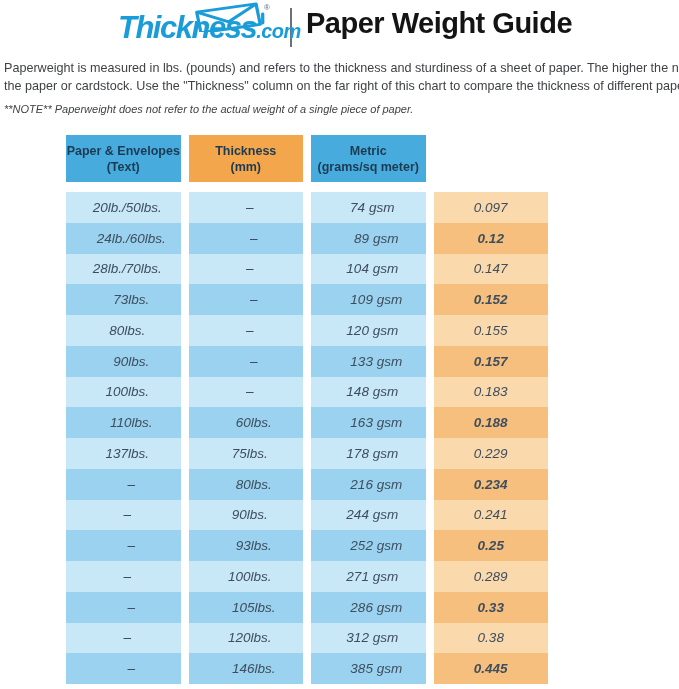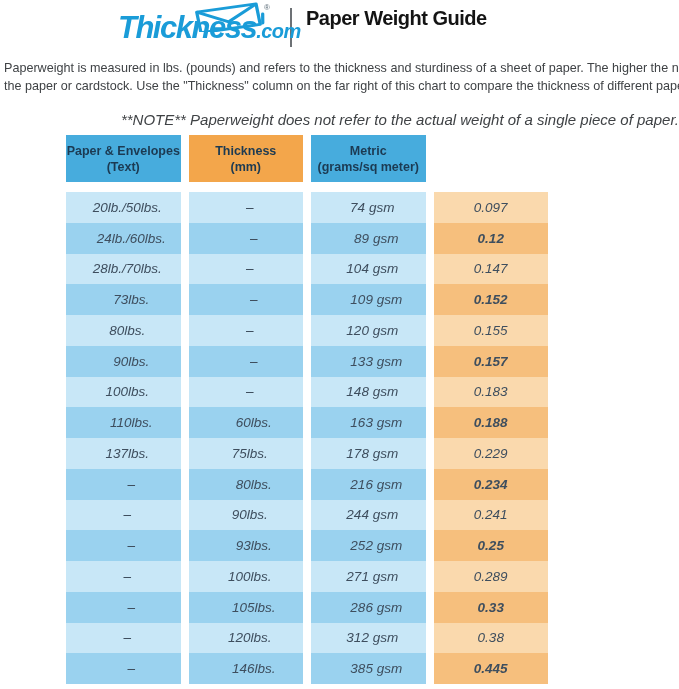--- a/index.html
+++ b/index.html
@@ -34,28 +34,28 @@
   }
   .brand .tld{font-size:20px;letter-spacing:-0.5px;}
   .envelope-svg{position:absolute;left:74px;top:2px;width:78px;height:30px;z-index:1;}
   .reg-mark{
     position:absolute;left:146px;top:3px;z-index:3;
     font-size:8px;font-style:normal;color:#5a6b77;
   }
   .divider{position:absolute;left:290px;top:8px;width:2px;height:39px;background:#6d7175;}
   .page-title{
     position:absolute;left:306px;top:7px;
-    font-size:20px;font-weight:bold;color:#141414;
+    font-size:29px;font-weight:bold;color:#141414;
     letter-spacing:-0.5px;white-space:nowrap;
   }
 
   
   .intro{position:absolute;left:4px;top:59px;width:675px;color:#3f4245;}
   .intro-line{font-size:12.6px;line-height:18px;white-space:nowrap;}
-  .intro-note{margin-top:16px;font-size:15px;font-style:italic;white-space:nowrap;text-align:right;}
+  .intro-note{margin-top:8px;font-size:11px;font-style:italic;white-space:nowrap;}
 
   
   .pw-table{position:absolute;left:66px;top:135px;width:482px;}
   .thead{
     display:grid;grid-template-columns:repeat(4,1fr);column-gap:8px;
     height:47px;margin-bottom:10px;
   }
   .th{
     display:flex;flex-direction:column;justify-content:center;align-items:center;
     text-align:center;font-weight:bold;font-size:12.5px;line-height:16px;

